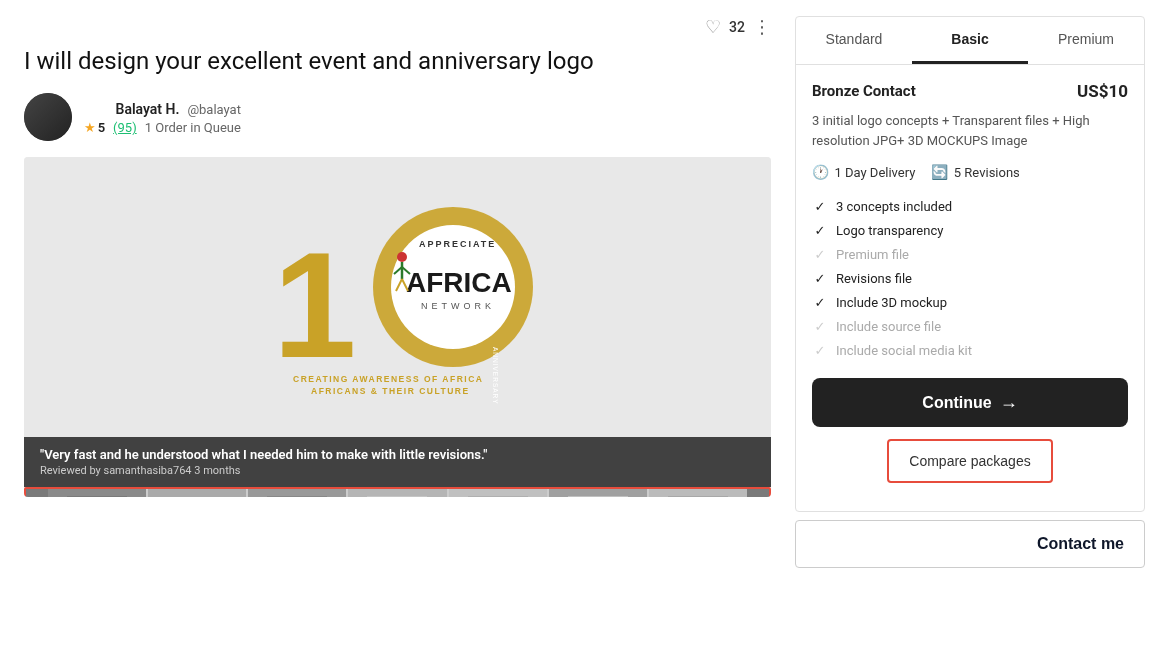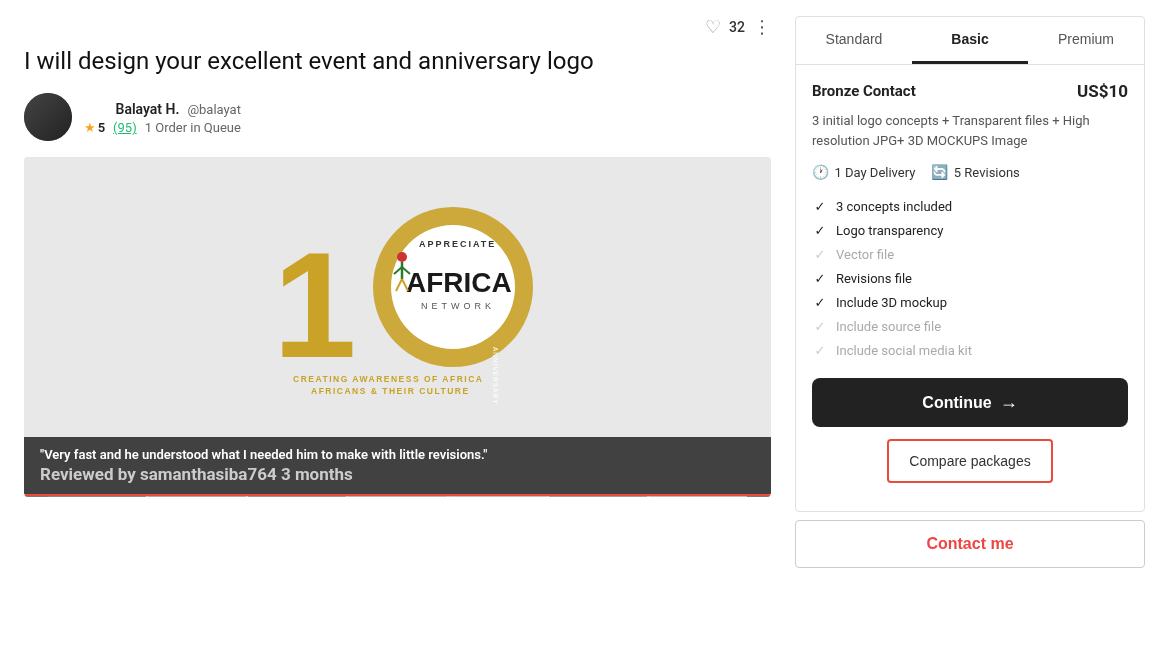--- a/index.html
+++ b/index.html
@@ -163,23 +163,22 @@
     }
 
     .review-quote {
       font-size: 13px;
       font-weight: 600;
       color: #fff;
       margin-bottom: 2px;
     }
 
     .review-meta {
-      font-size: 17px;
+      font-size: 11px;
       color: #ccc;
-      font-weight: bold;
     }
 
     .thumbnails-row {
       display: flex;
       align-items: center;
       border: 2px solid #e74c3c;
       border-radius: 2px;
       background: #ccc;
       height: 58px;
       overflow: hidden;
@@ -374,28 +373,28 @@
       font-weight: 500;
       cursor: pointer;
       display: block;
       margin: 0 auto 12px auto;
       text-align: center;
     }
 
     .contact-btn {
       width: 100%;
       background: #fff;
-      color: #ef4444;
+      color: #0f172a;
       border: 1px solid #ccc;
       border-radius: 4px;
       padding: 14px 20px;
       font-size: 16px;
       font-weight: 600;
       cursor: pointer;
-      text-align: center;
+      text-align: right;
       margin-top: 8px;
     }
 
     .arrow-icon {
       font-size: 18px;
     }
   </style>
 </head>
 <body>
 
@@ -559,21 +558,21 @@
           <li class="feature-item">
             <span class="feature-check check-active">✓</span>
             <span class="feature-label-active">3 concepts included</span>
           </li>
           <li class="feature-item">
             <span class="feature-check check-active">✓</span>
             <span class="feature-label-active">Logo transparency</span>
           </li>
           <li class="feature-item">
             <span class="feature-check check-inactive">✓</span>
-            <span class="feature-label-inactive">Vector file</span>
+            <span class="feature-label-inactive">Premium file</span>
           </li>
           <li class="feature-item">
             <span class="feature-check check-active">✓</span>
             <span class="feature-label-active">Revisions file</span>
           </li>
           <li class="feature-item">
             <span class="feature-check check-active">✓</span>
             <span class="feature-label-active">Include 3D mockup</span>
           </li>
           <li class="feature-item">

